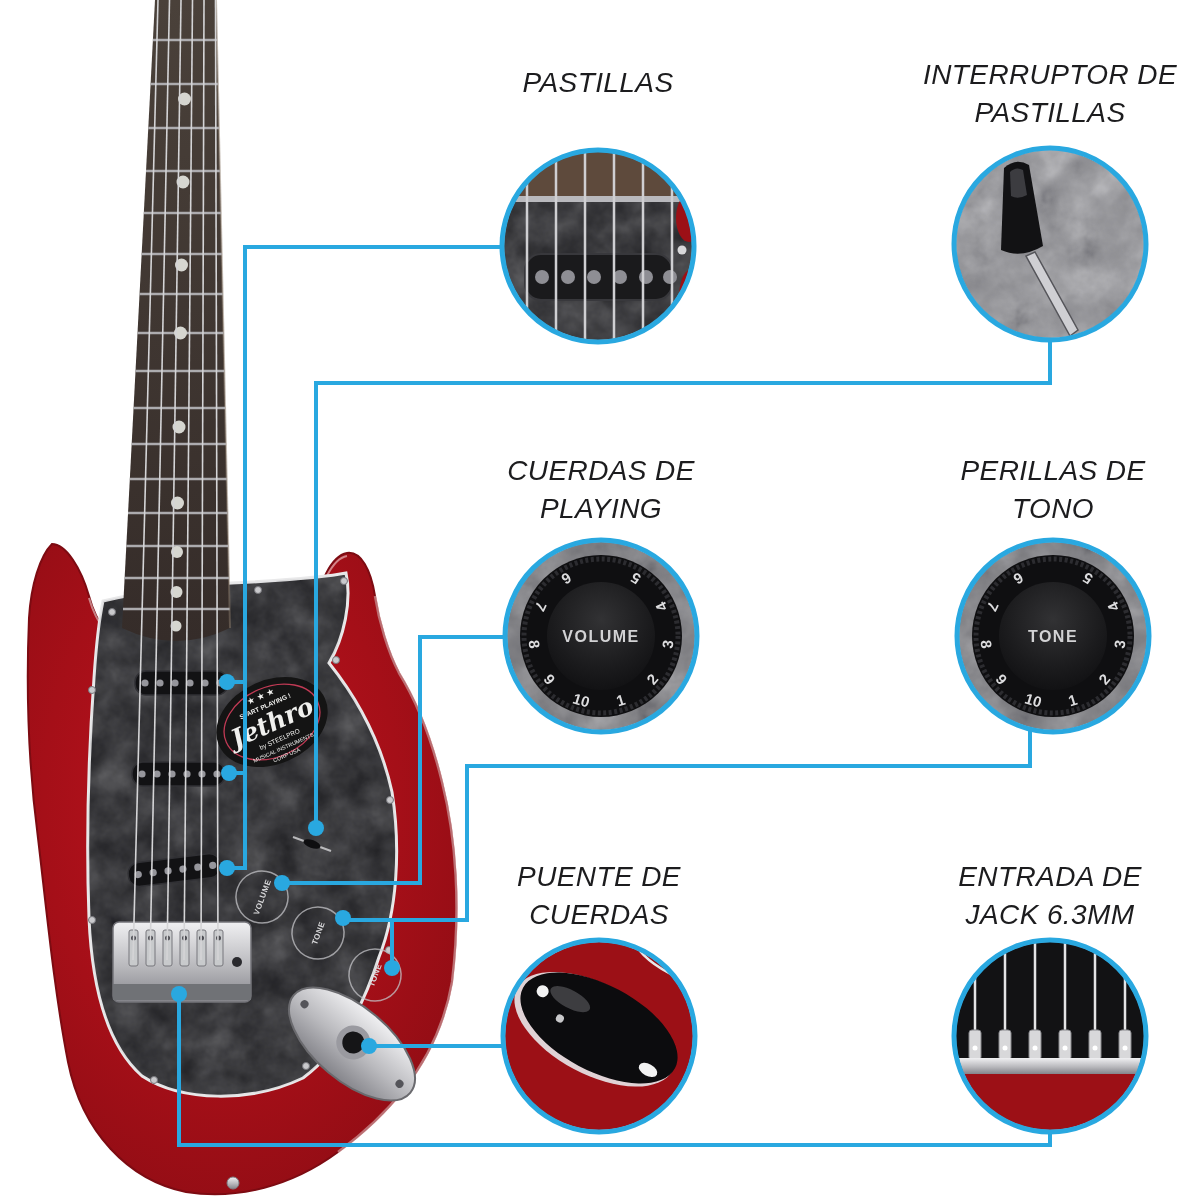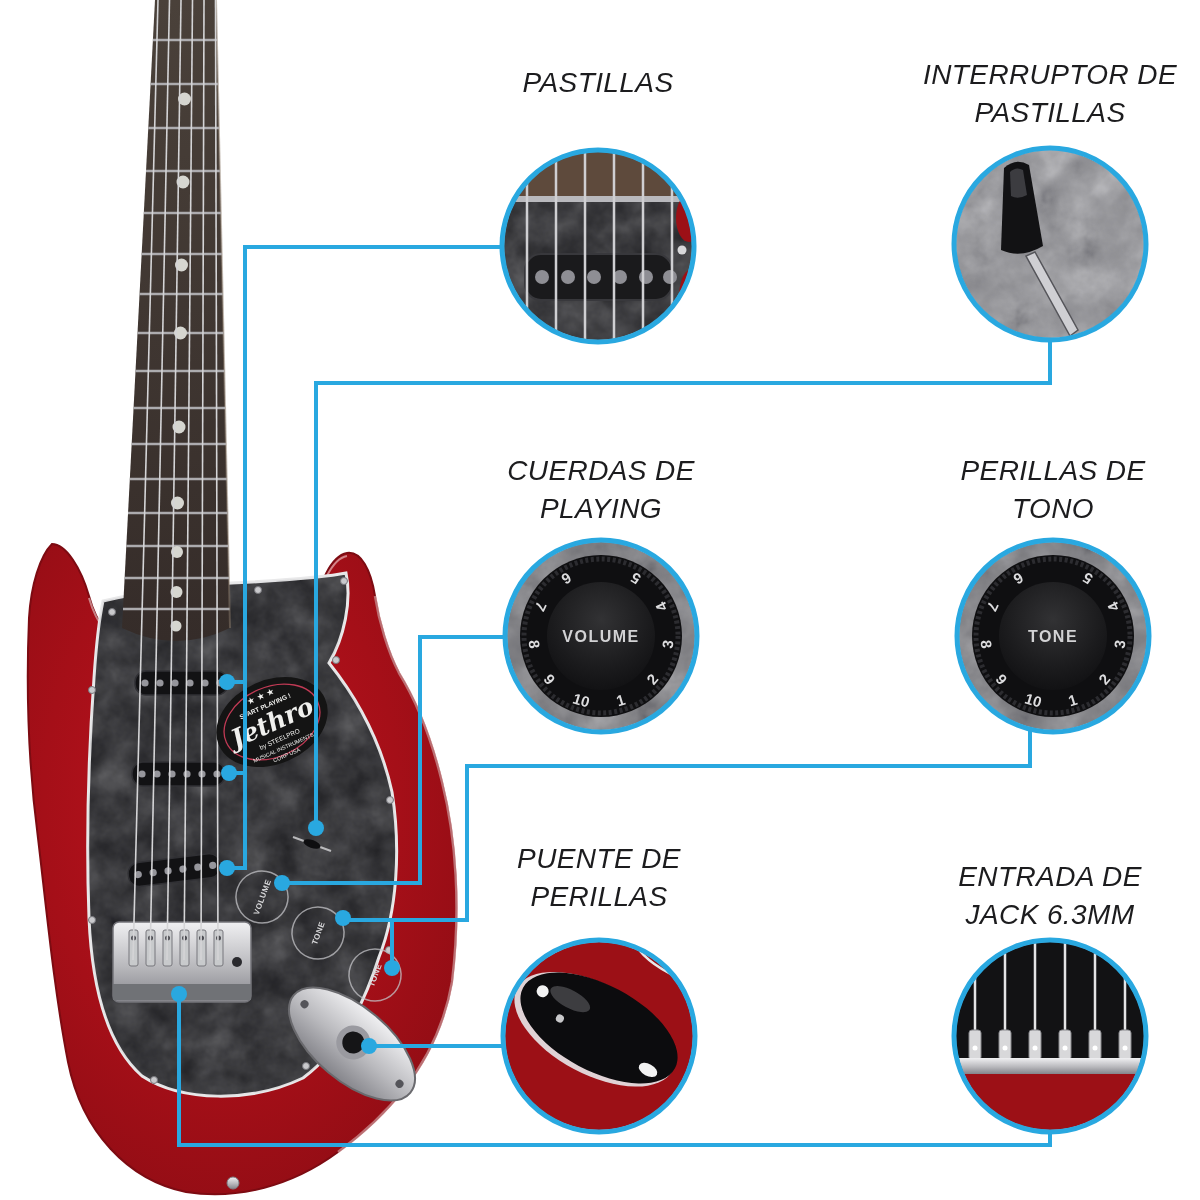--- a/index.html
+++ b/index.html
@@ -416,22 +416,22 @@
       <span>PASTILLAS</span>
 </div>
 <div class="callout-label" style="left:411px;top:452px">
   <span>CUERDAS DE</span>
       <span>PLAYING</span>
 </div>
 <div class="callout-label" style="left:863px;top:452px">
   <span>PERILLAS DE</span>
       <span>TONO</span>
 </div>
-<div class="callout-label" style="left:409px;top:840px">
+<div class="callout-label" style="left:409px;top:858px">
   <span>PUENTE DE</span>
-      <span>PERILLAS</span>
+      <span>CUERDAS</span>
 </div>
 <div class="callout-label" style="left:860px;top:858px">
   <span>ENTRADA DE</span>
       <span>JACK 6.3MM</span>
 </div>
 
 </div>
 
 </body></html>

